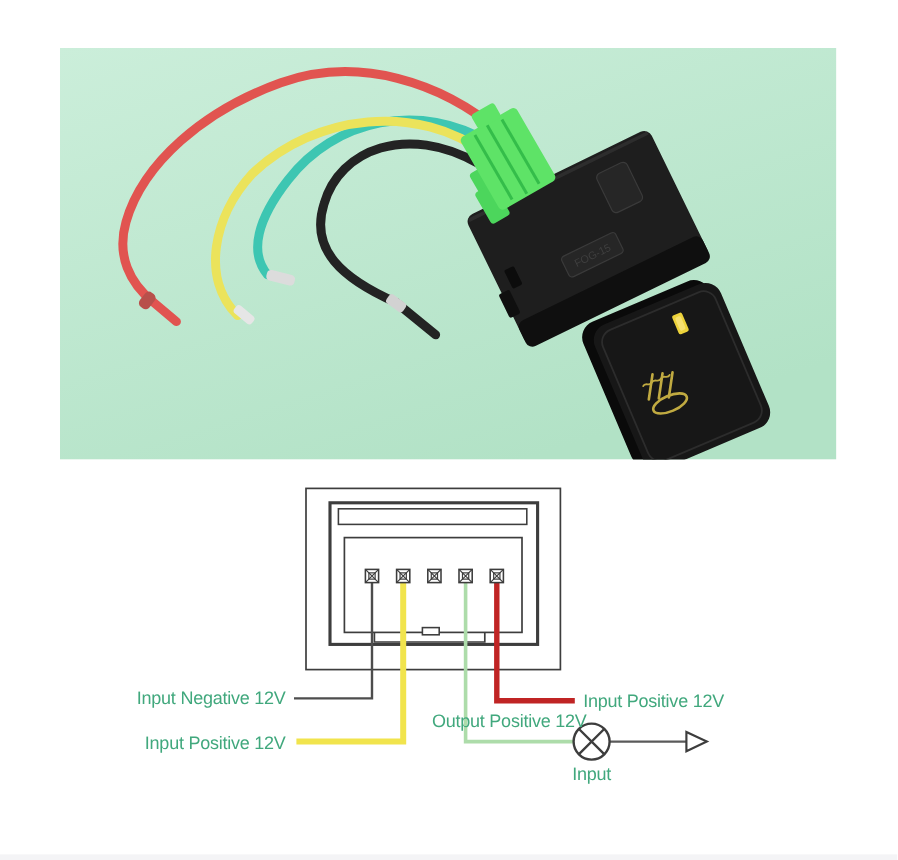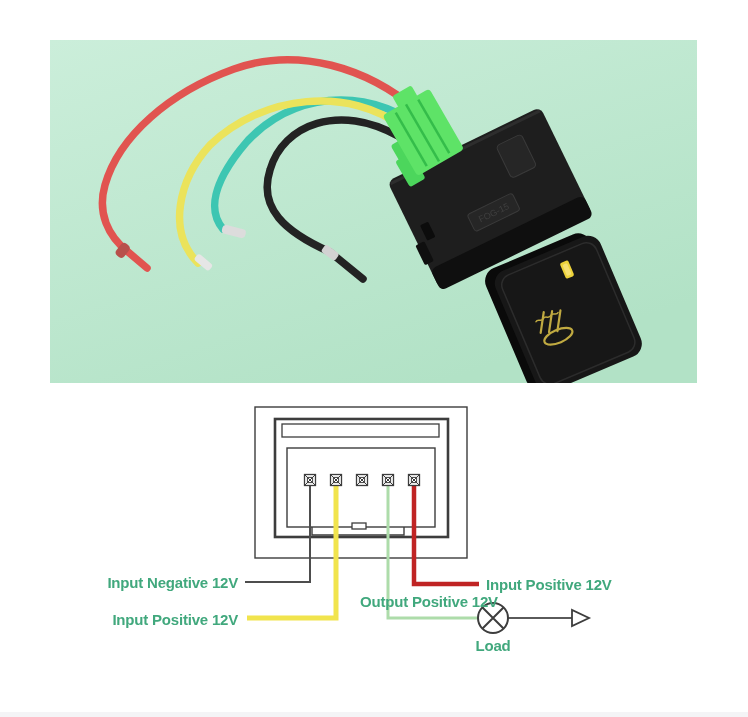--- a/index.html
+++ b/index.html
@@ -3,21 +3,21 @@
 <meta charset="utf-8">
 <style>
   html,body{margin:0;padding:0;background:#ffffff;}
   #stage{position:relative;width:748px;height:717px;background:#ffffff;overflow:hidden;
          font-family:"Liberation Sans", sans-serif;}
   svg{display:block;}
   .ol{stroke:var(--diagram-line,#3d3d3d);fill:none;}
   .ol-white{stroke:var(--diagram-line,#3d3d3d);fill:#ffffff;}
   .diagram-label{
      position:absolute;color:var(--diagram-text,#41a87d);
-     font-size:15px;line-height:17px;white-space:nowrap;letter-spacing:-0.2px;font-weight:bold;
+     font-size:15px;line-height:17px;white-space:nowrap;letter-spacing:-0.2px;
   }
   #photo-svg{position:absolute;left:50px;top:40px;}
   #diagram-svg{position:absolute;left:0;top:390px;}
   #bottom-strip{position:absolute;left:0;top:712px;width:748px;height:5px;background:#f4f4f6;}
 </style>
 </head>
 <body>
 
 <div id="stage">
 
@@ -152,16 +152,16 @@
       <circle class="ol-white" cx="493" cy="228" r="15" stroke-width="2"></circle>
       <path class="ol" d="M482.5,217.5 L503.5,238.5 M503.5,217.5 L482.5,238.5" stroke-width="2"></path>
     </g>
     <path class="ol-white" d="M572,220 L572,236 L589,228 Z" stroke-width="1.8"></path>
   </svg>
 
   <div class="diagram-label" style="left:60px;top:574px;width:178px;text-align:right;">Input Negative 12V</div>
   <div class="diagram-label" style="left:60px;top:611px;width:178px;text-align:right;">Input Positive 12V</div>
   <div class="diagram-label" style="left:360px;top:593px;">Output Positive 12V</div>
   <div class="diagram-label" style="left:486px;top:576px;">Input Positive 12V</div>
-  <div class="diagram-label" style="left:453px;top:637px;width:80px;text-align:center;">Load</div>
+  <div class="diagram-label" style="left:453px;top:637px;width:80px;text-align:center;">Input</div>
 
   <div id="bottom-strip"></div>
 </div>
 
 </body></html>

